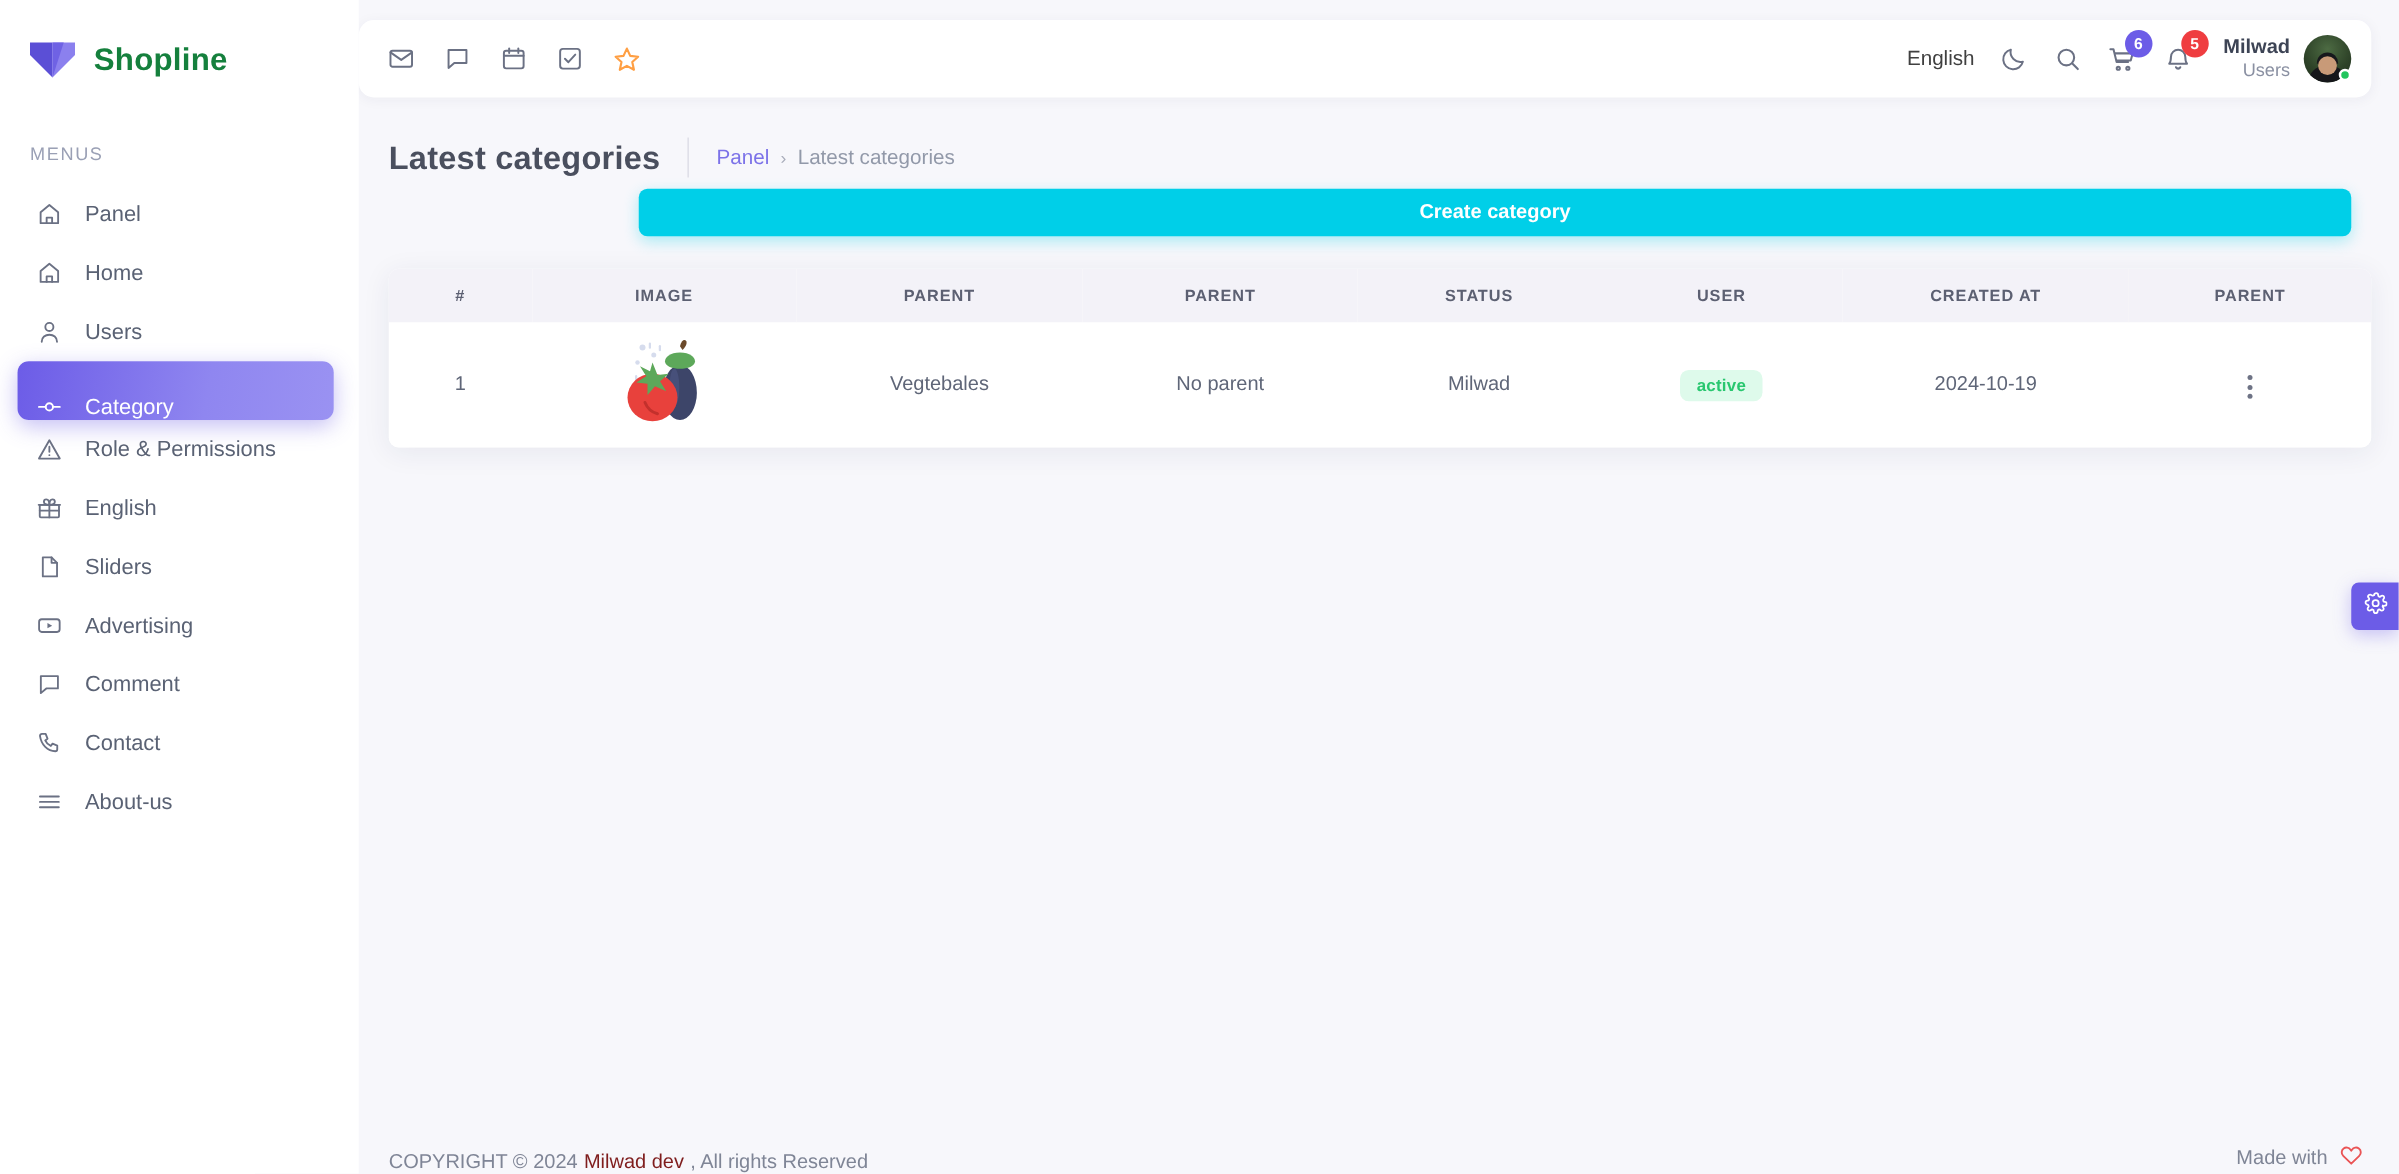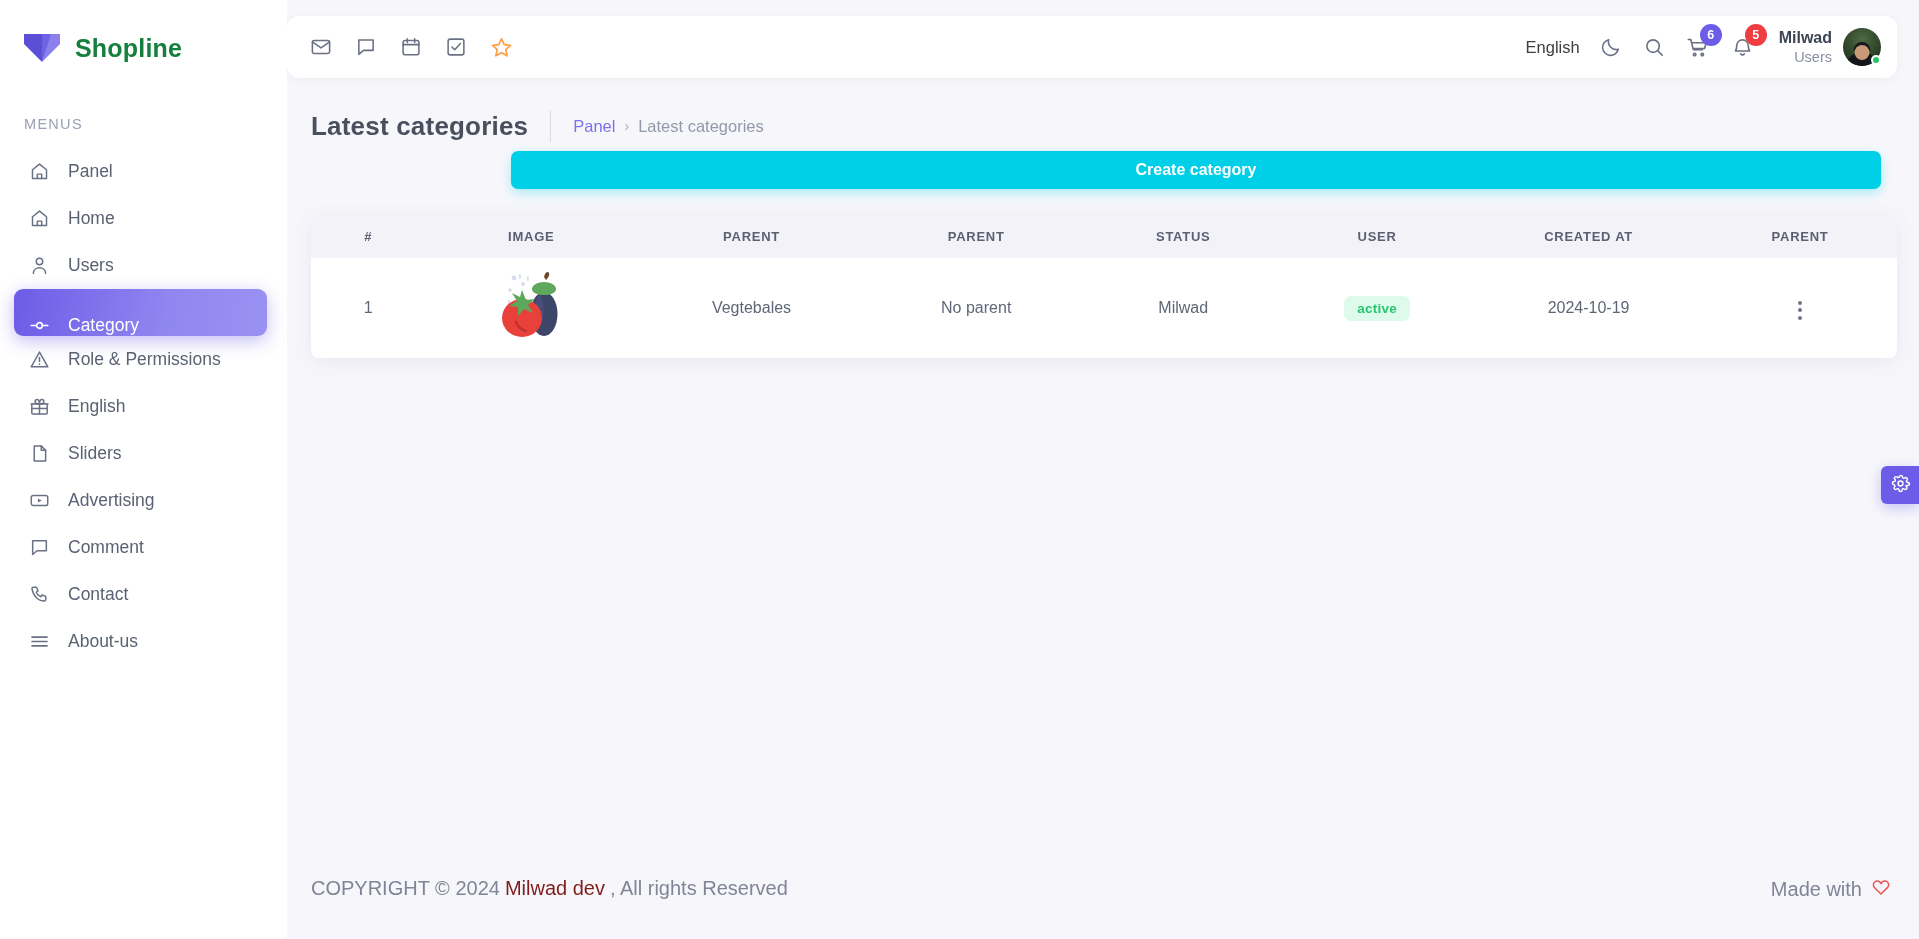--- a/index.html
+++ b/index.html
@@ -162,23 +162,23 @@
     padding: 5px 13px; border-radius: 7px;
     letter-spacing: .2px;
   }
   .dots { display: inline-flex; flex-direction: column; gap: 3.5px; cursor: pointer; padding: 6px; }
   .dots span { width: 4px; height: 4px; border-radius: 50%; background: #6e7385; display: block; }
 
   
   .footer {
     margin-top: auto;
     height: 62px;
-    display: flex; align-items: flex-start;
+    display: flex; align-items: flex-end;
     padding: 0 6px 0 24px;
-    font-size: 20px; color: #7f8596;
+    font-size: 16px; color: #7f8596;
   }
   .footer .link { color: #7f1d1d; margin: 0 5px; cursor: pointer; }
   .footer-right { margin-left: auto; display: flex; align-items: center; gap: 9px; }
 
   
   .fab {
     position: absolute; right: 0px; top: 466px;
     width: 38px; height: 38px;
     background: #6c5ce7;
     border-radius: 6px 0 0 6px;

